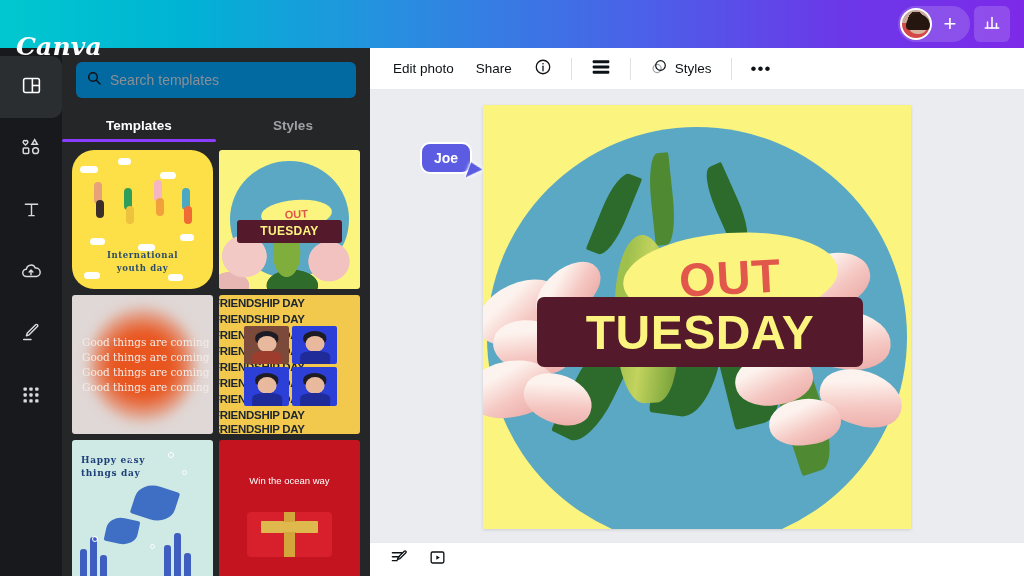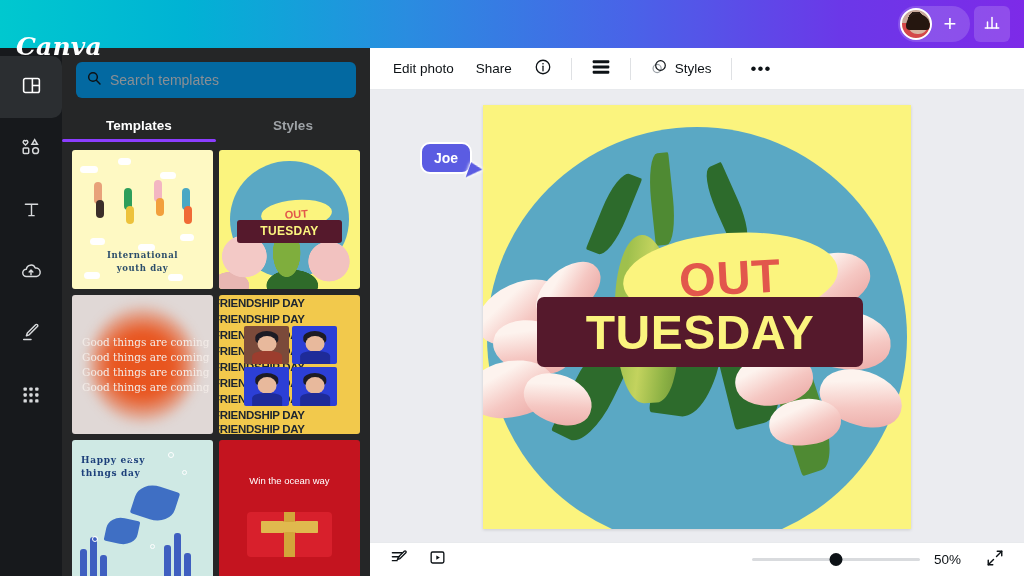--- a/index.html
+++ b/index.html
@@ -119,21 +119,21 @@
     content: ""; position: absolute; left: 0; right: 0; bottom: 0;
     height: 3px; background: #8b3dff; border-radius: 2px;
   }
   .tpl-grid {
     display: grid; grid-template-columns: 1fr 1fr;
     gap: 6px; padding: 8px 10px 0 10px;
   }
   .tpl { width: 100%; height: 139px; border-radius: 3px; overflow: hidden; position: relative; }
 
   
-  .t-youth { background: #fef9c3; }
+  .t-youth { background: #fde047; border-radius: 22px; }
   .t-youth .cloud { position: absolute; background: #fff; border-radius: 10px; height: 7px; }
   .t-youth .person {
     position: absolute; width: 8px; height: 22px; border-radius: 4px;
   }
   .t-youth .cap {
     position: absolute; bottom: 14px; left: 0; right: 0; text-align: center;
     color: #2b4d6b; font-size: 8.5px; font-weight: 700;
     letter-spacing: .6px; line-height: 13px;
     font-family: "DejaVu Serif", serif;
   }
@@ -665,30 +665,13 @@
   </div>
   <div class="bb-icon">
     <span>
       <svg width="19" height="19" viewBox="0 0 24 24" fill="none" stroke="#0d1216" stroke-width="1.7">
         <rect x="4" y="5" width="16" height="14" rx="1.8"></rect>
         <path d="M10.5 9.5l4.5 2.6-4.5 2.6z" fill="#0d1216" stroke="none"></path>
       </svg>
     </span>
   </div>
 
-  <div class="zoom-area">
-    <div class="slider">
-      <div class="track"></div>
-      <div class="knob"></div>
-    </div>
-    <div class="zoom-label">50%</div>
-    <div class="bb-icon">
-      <span>
-        <svg width="18" height="18" viewBox="0 0 24 24" fill="none" stroke="#0d1216" stroke-width="1.9" stroke-linecap="round" stroke-linejoin="round">
-          <path d="M21 3l-7 7"></path>
-            <path d="M15 3h6v6"></path>
-          <path d="M3 21l7-7"></path>
-            <path d="M9 21H3v-6"></path>
-        </svg>
-      </span>
-    </div>
-  </div>
 </div>
 
 </body></html>

